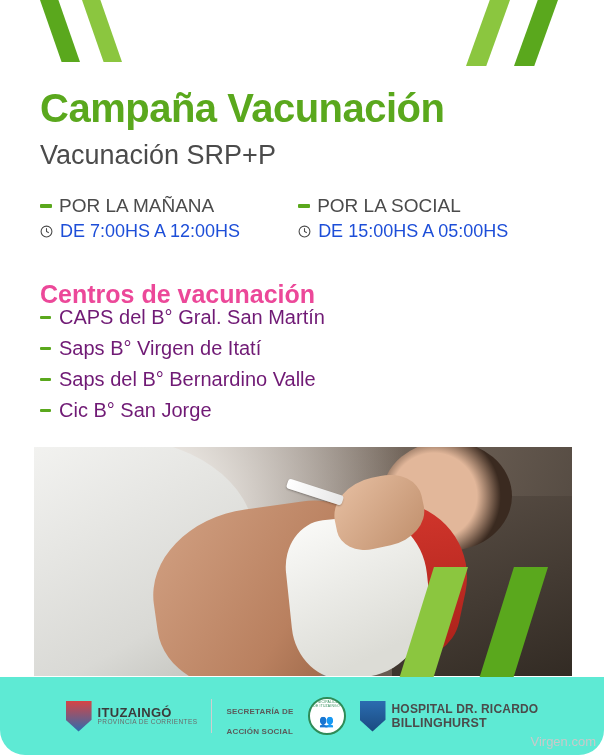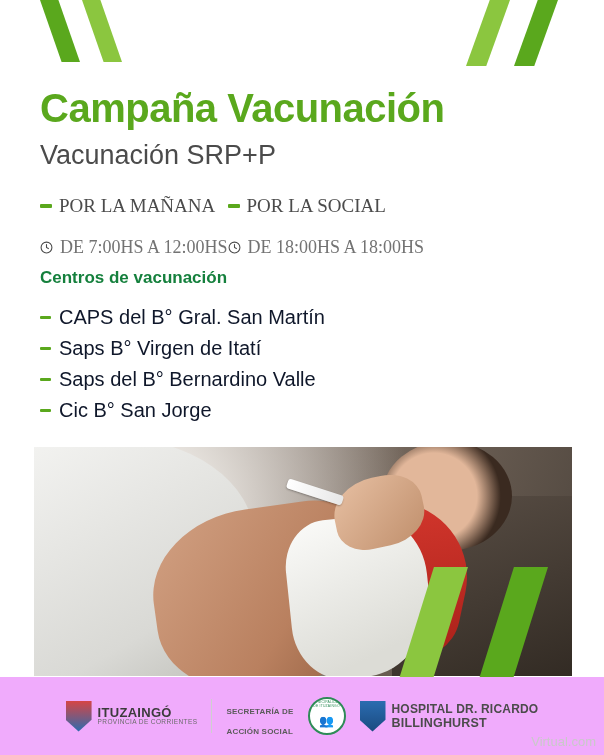--- a/index.html
+++ b/index.html
@@ -14,20 +14,21 @@
     overflow: hidden;
     position: relative;
   }
 
   .poster {
     position: relative;
     width: 604px;
     height: 755px;
     background: #ffffff;
     overflow: hidden;
+    border-radius: 25px;
   }
 
   
   .corner-tl {
     position: absolute;
     top: 0;
     left: 40px;
     width: 90px;
     height: 62px;
   }
@@ -89,75 +90,75 @@
     text-align: right;
   }
 
   
   .schedule {
     position: absolute;
     top: 195px;
     left: 40px;
     width: 530px;
     display: flex;
-    font-family: Liberation Serif, serif;
+    gap: 58px;
   }
   .sched-col {
     display: block;
   }
   .sched-head {
     font-size: 19px;
     color: #4b4b4b;
     white-space: nowrap;
     display: flex;
     align-items: center;
     gap: 7px;
   }
   .dash {
     display: inline-block;
     width: 12px;
     height: 4px;
     background: #5aa81d;
     border-radius: 1px;
   }
   .sched-time {
-    margin-top: 20px;
+    margin-top: 4px;
     font-size: 18px;
-    color: #737373;
+    color: #1d4ed8;
     display: flex;
     align-items: center;
     gap: 7px;
     white-space: nowrap;
   }
   .clock {
     width: 13px;
     height: 13px;
     flex: 0 0 13px;
   }
 
   
   .centers-title {
     position: absolute;
-    top: 268px;
+    top: 280px;
     left: 40px;
-    font-size: 17px;
+    font-size: 25px;
     font-weight: bold;
-    color: #15803d;
+    color: #ec4899;
   }
   .centers-list {
     position: absolute;
     top: 305px;
     left: 40px;
     list-style: none;
     margin: 0;
     padding: 0;
   }
   .centers-list li {
     font-size: 20px;
-    color: #0f172a;
+    color: #701a75;
     margin-bottom: 6px;
     display: flex;
     align-items: center;
     gap: 8px;
     line-height: 1.25;
   }
   .centers-list li .dash {
     width: 11px;
     height: 3px;
   }
@@ -283,21 +284,21 @@
     clip-path: polygon(54% 0, 100% 0, 46% 100%, 0 100%);
   }
 
   
   .footer {
     position: absolute;
     left: 0;
     bottom: 0;
     width: 604px;
     height: 78px;
-    background: #f0abfc;
+    background: #5eead4;
     display: flex;
     align-items: center;
     justify-content: center;
     gap: 14px;
   }
   .logo {
     display: flex;
     align-items: center;
     gap: 6px;
   }
@@ -422,21 +423,21 @@
     <div class="sched-col">
       <div class="sched-head">
         <span class="dash"></span>
         <span>POR LA SOCIAL</span>
       </div>
       <div class="sched-time">
         <svg class="clock" viewBox="0 0 24 24">
           <circle cx="12" cy="12" r="10" fill="none" stroke="#4b4b4b" stroke-width="2"></circle>
           <path d="M12 6.5 V12 L15.5 14" fill="none" stroke="#4b4b4b" stroke-width="2" stroke-linecap="round"></path>
         </svg>
-        <span>DE 18:00HS A 18:00HS</span>
+        <span>DE 15:00HS A 05:00HS</span>
       </div>
     </div>
   </div>
 
   <div class="centers-title">Centros de vacunación</div>
   <ul class="centers-list">
     <li>
       <span class="dash"></span>
       <span>CAPS del B° Gral. San Martín</span>
     </li>
@@ -500,15 +501,15 @@
     <div class="logo">
       <div class="shield"></div>
       <div class="hosp-text">
         <div class="l1">HOSPITAL DR. RICARDO</div>
         <div class="l2">BILLINGHURST</div>
       </div>
     </div>
 
   </div>
 
-  <div class="watermark">Virtual.com</div>
+  <div class="watermark">Virgen.com</div>
 
 </div>
 
 </body></html>

